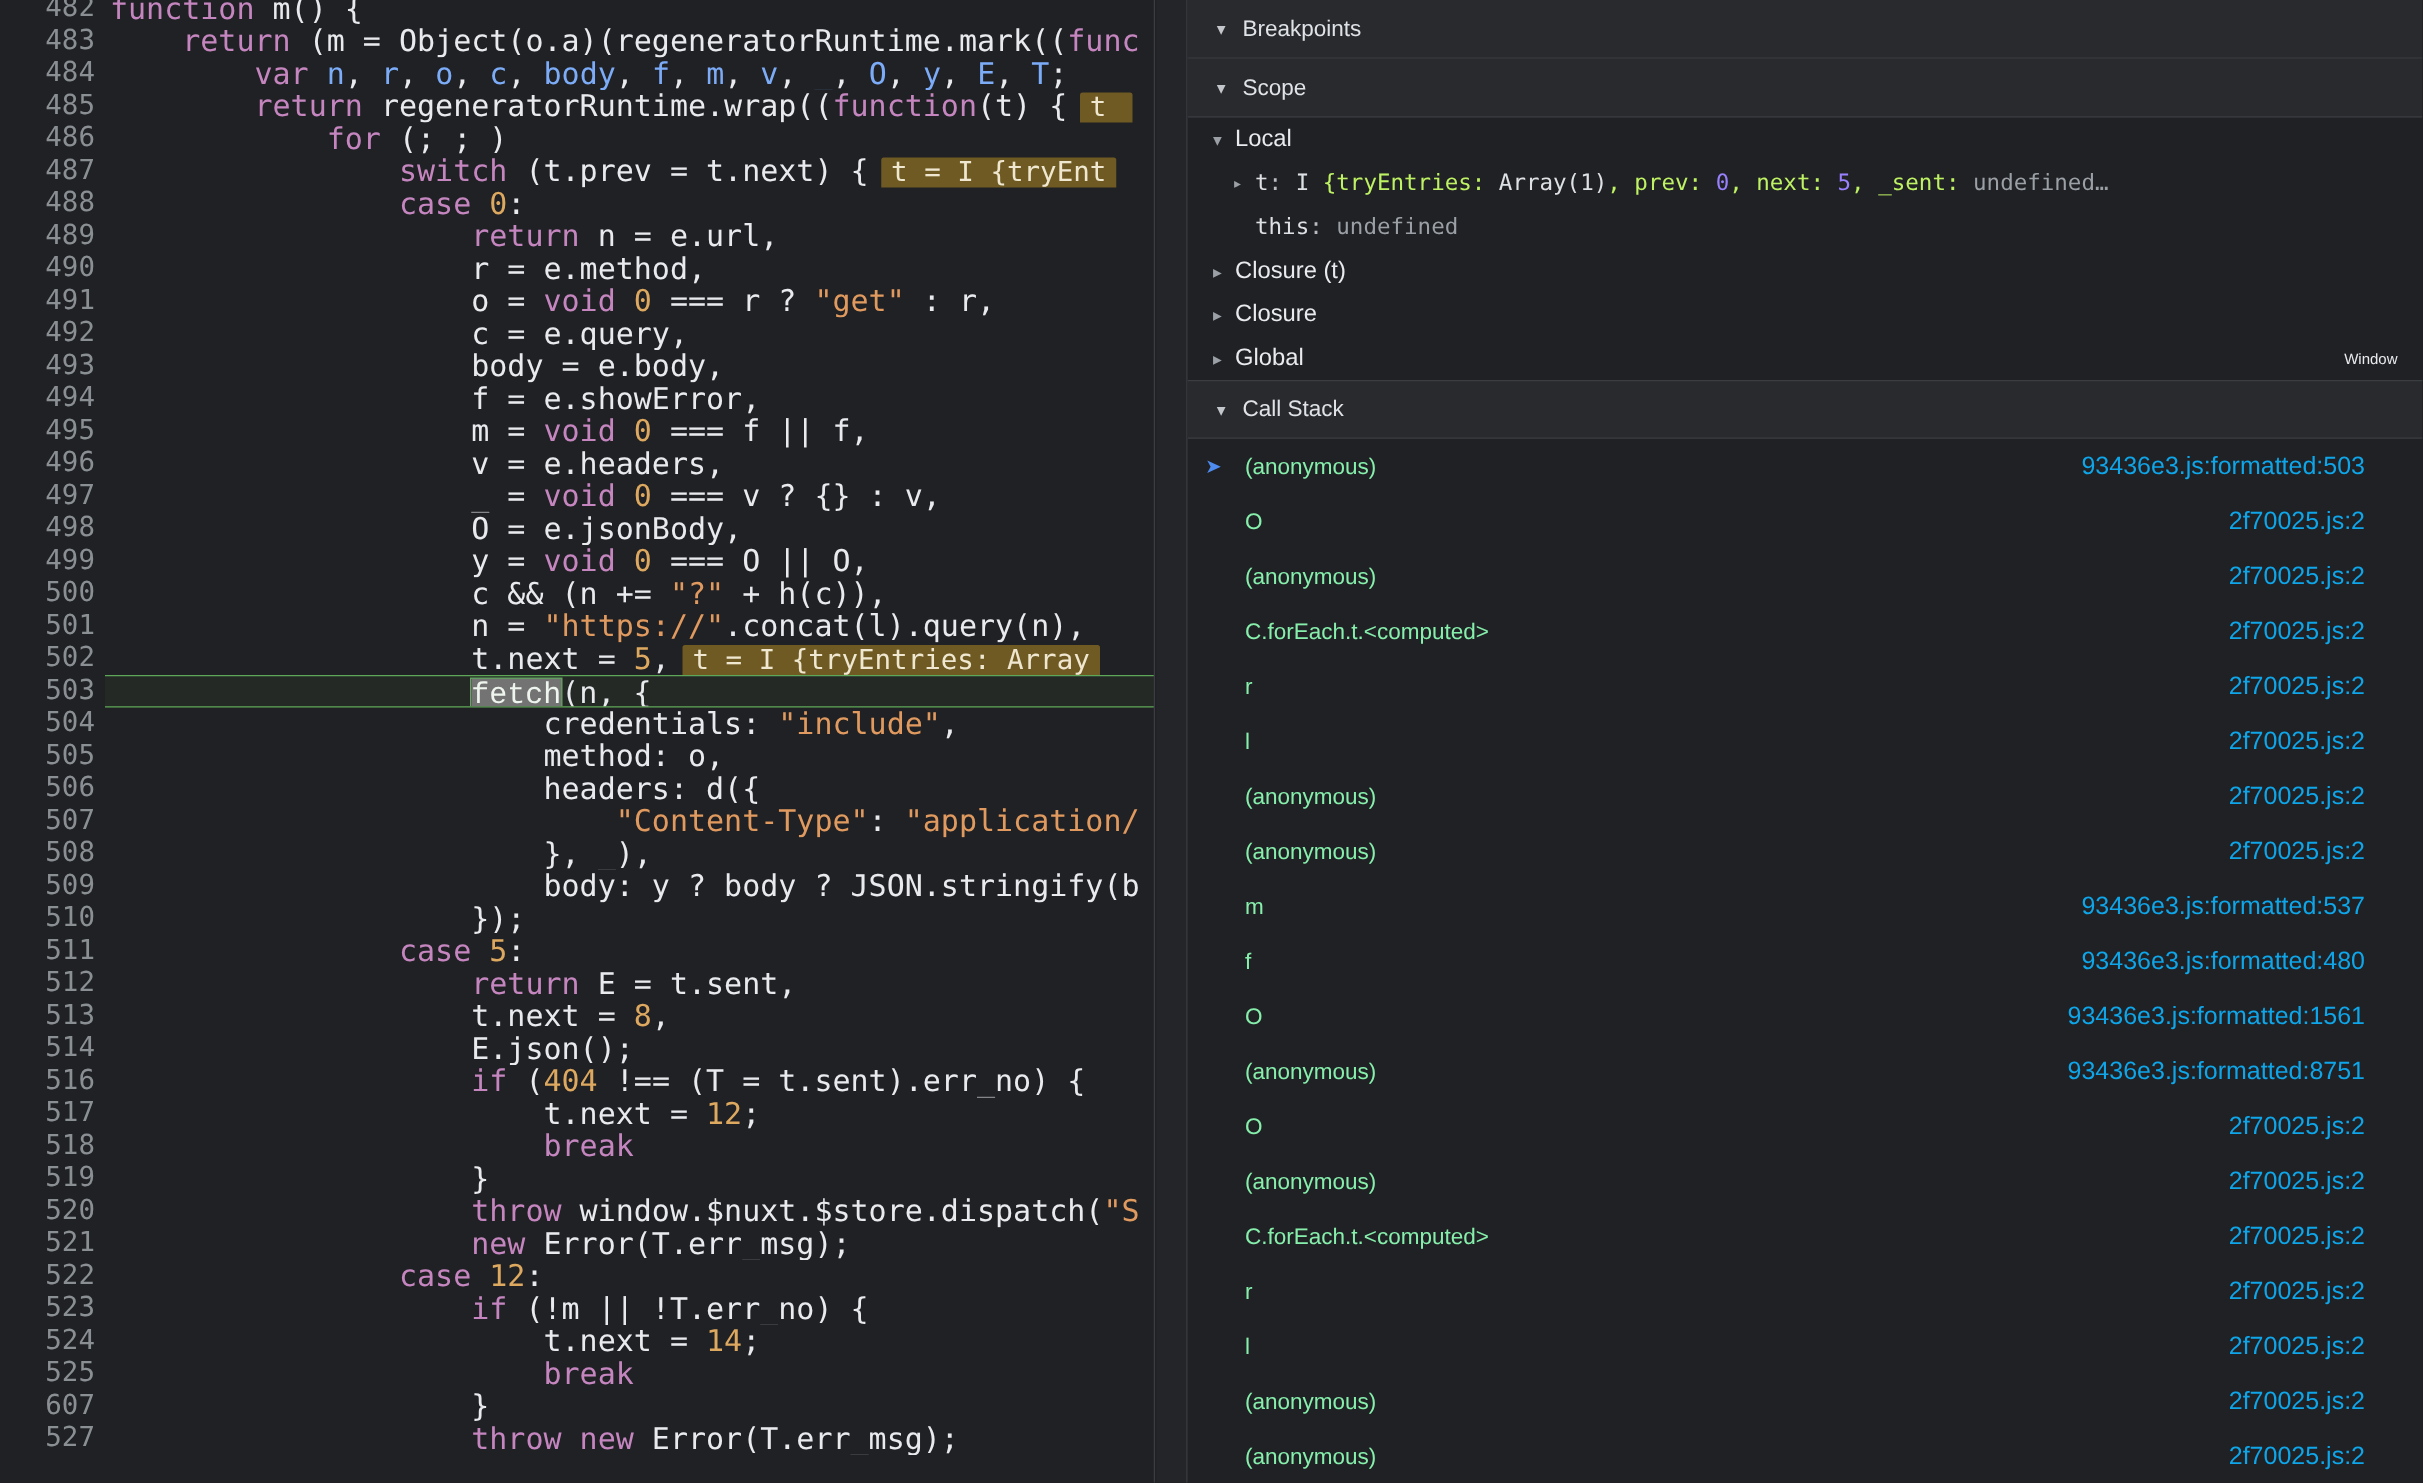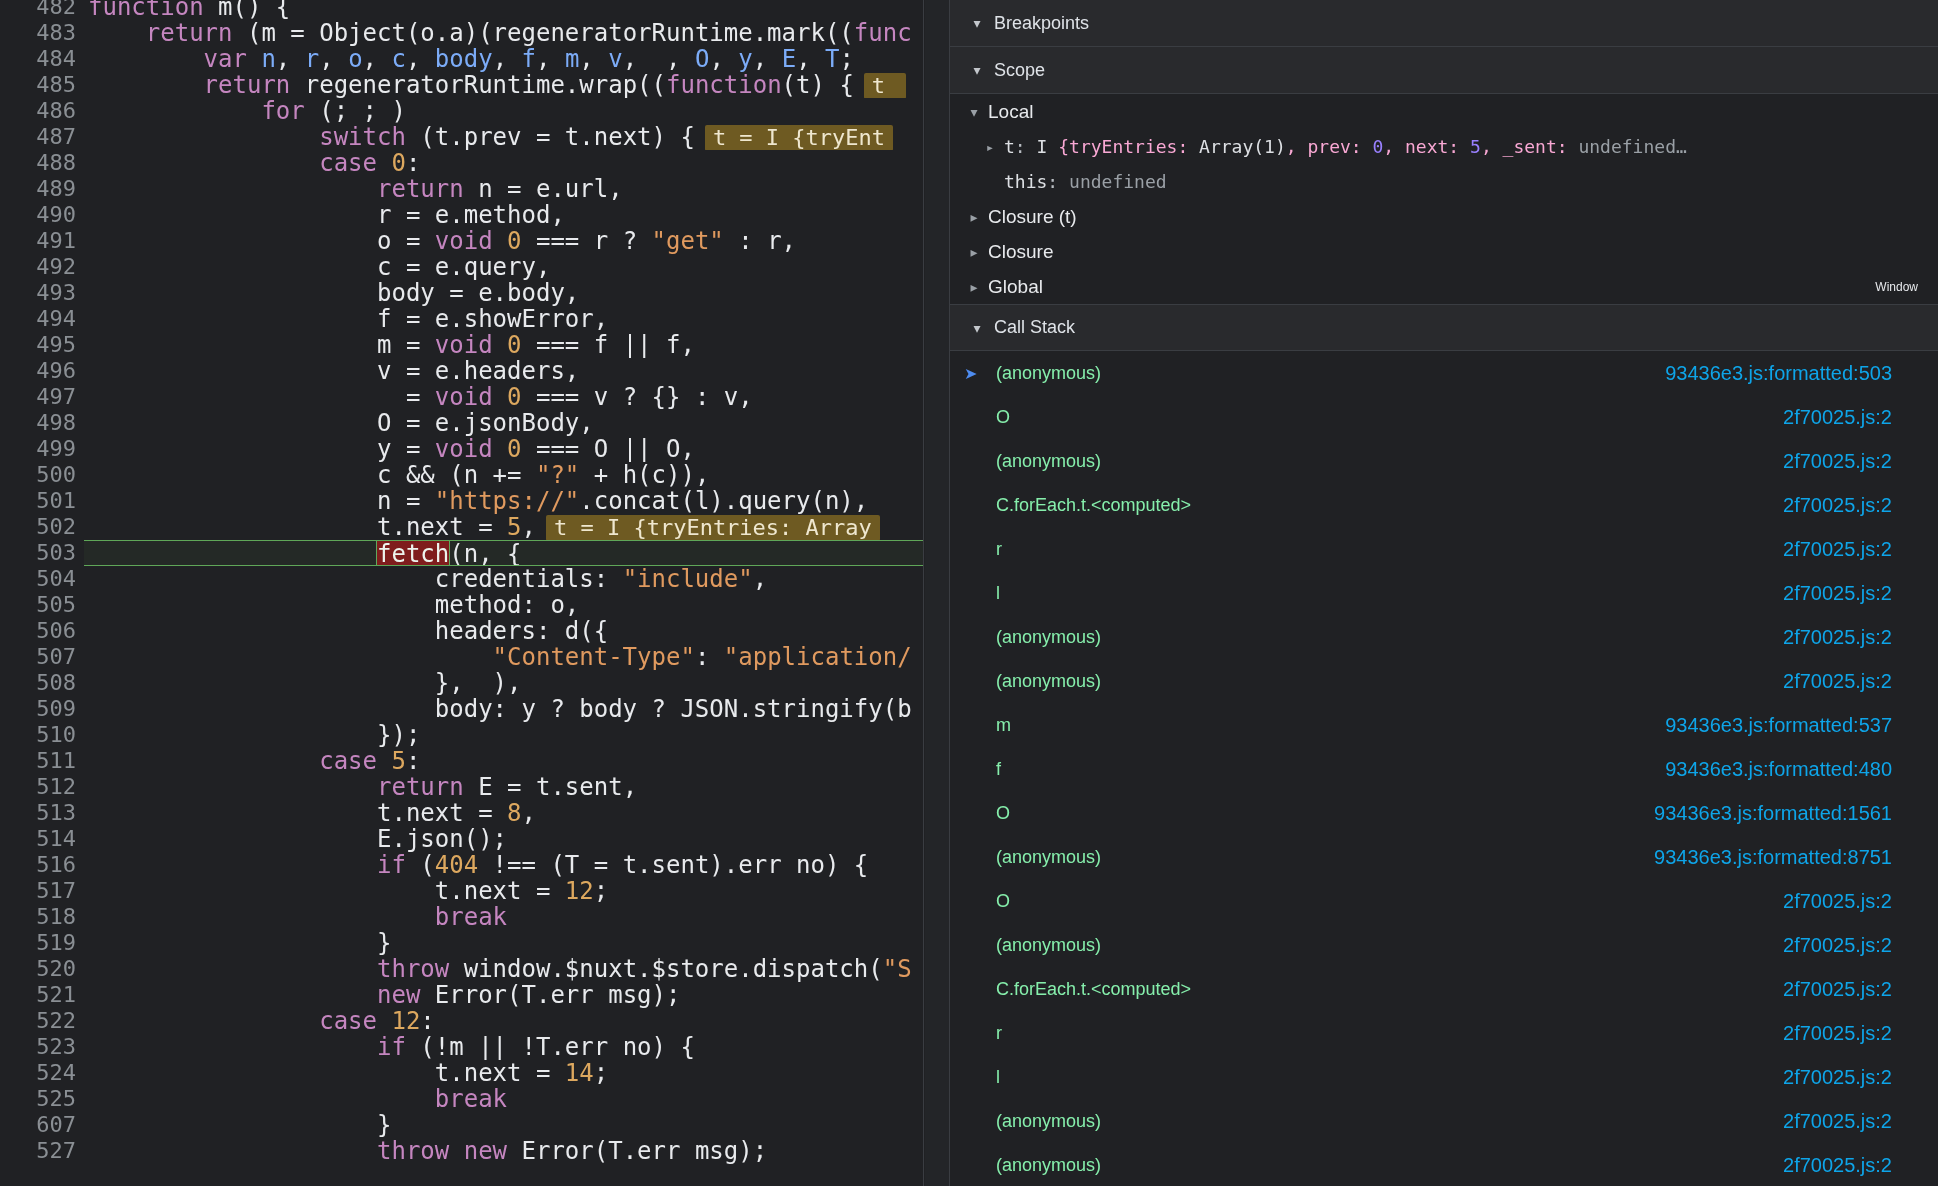--- a/index.html
+++ b/index.html
@@ -15,21 +15,21 @@
   .ln{flex:0 0 84px;text-align:right;padding-right:8px;box-sizing:border-box;
       color:#8a8f94;font-size:22px;}
   .content{flex:1 1 auto;padding-left:4px;box-sizing:border-box;height:26px;overflow:hidden;}
   .line.current .content{border-top:1px solid #5fa758;border-bottom:1px solid #5fa758;
       background:rgba(95,167,88,0.06);}
   .t-k{color:#c586c0;}
   .t-v{color:#7cacf8;}
   .t-s{color:#e09a5f;}
   .t-n{color:#dda85f;}
   .t-d{color:#e8eaed;}
-  .t-hl{background:#7f1d1d;box-shadow:0 0 0 1px #61a85e;color:#eef4ee;}
+  .t-hl{background:#737373;box-shadow:0 0 0 1px #61a85e;color:#eef4ee;font-family:Liberation Mono, monospace;}
   .badge{display:inline-block;background:#6e5a22;color:#efe7cf;padding:0 8px;margin-left:10px;
       border-radius:2px;font-size:22px;}
 
   
   .vstrip{position:absolute;left:925px;top:0;width:24px;height:1186px;background:#232528;}
 
   
   .sidebar{position:absolute;left:949px;top:0;width:989px;height:1186px;background:#202124;
       border-left:1px solid #3a3d42;box-sizing:border-box;display:flex;flex-direction:column;
       font-family:"Liberation Sans",sans-serif;color:#e8eaed;overflow:hidden;}
@@ -44,21 +44,21 @@
   .scope-row.section{padding-left:16px;font-size:19px;}
   .scope-row.var{padding-left:32px;font-family:"DejaVu Sans Mono",monospace;font-size:18px;
       white-space:pre;}
   .scope-row .tri{color:#9aa0a6;margin-right:6px;flex:0 0 16px;}
   .scope-row .tri.empty{visibility:hidden;}
   .scope-row .right{margin-left:auto;padding-right:20px;color:#e8eaed;font-size:12px;
       font-family:"Liberation Sans",sans-serif;}
   .sv-name{color:#dde0e4;}
   .sv-punct{color:#b9bdc3;}
   .sv-cls{color:#dde0e4;}
-  .sv-prev{color:#f9a8d4;text-align:right;}
+  .sv-prev{color:#bef264;text-align:right;}
   .sv-num{color:#9980ff;}
   .sv-undef{color:#9aa0a6;}
 
   .stack-list{flex:1 1 auto;overflow:hidden;}
   .stack-row{height:44px;display:flex;align-items:center;position:relative;
       padding:0 46px;box-sizing:border-box;}
   .stack-row .name{color:#86efac;font-size:18px;white-space:nowrap;}
   .stack-row .loc{margin-left:auto;color:#0ea5e9;font-size:20px;white-space:nowrap;}
   .stack-row .arrow{position:absolute;left:14px;top:50%;transform:translateY(-50%);
       color:#4e8cf0;font-size:16px;}

